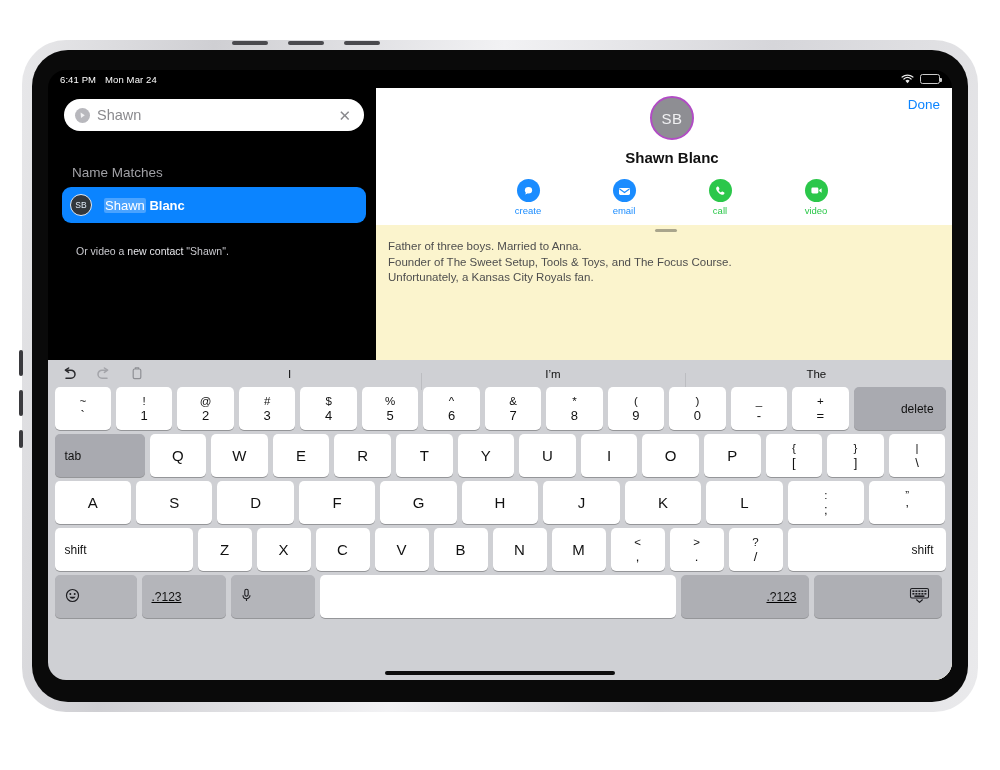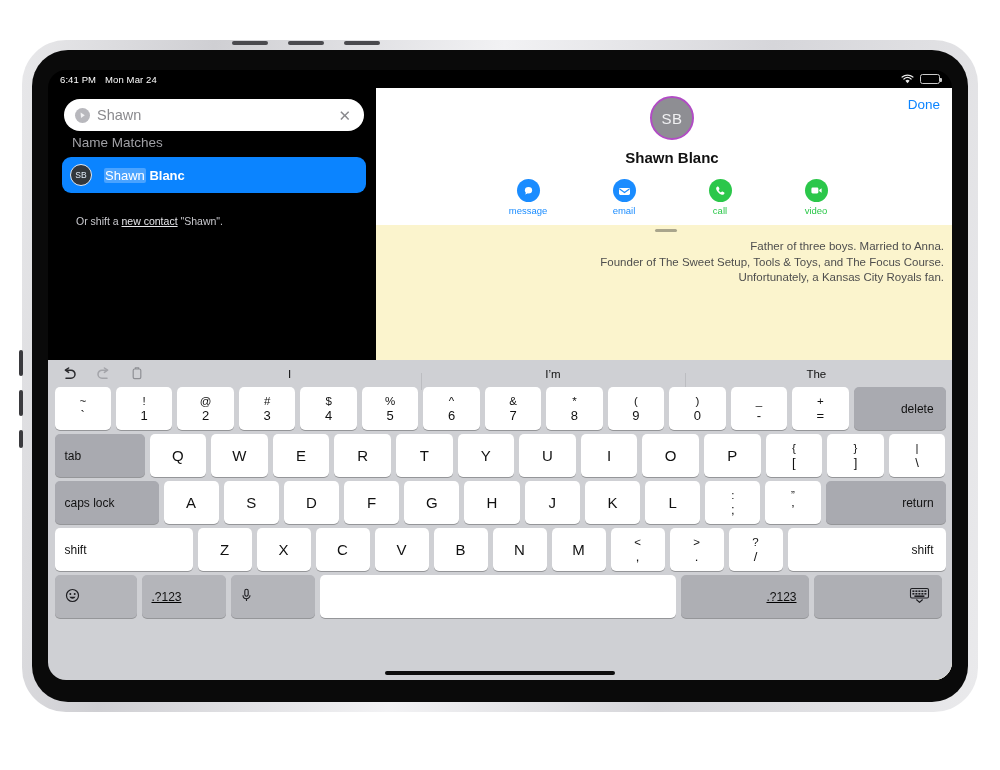--- a/index.html
+++ b/index.html
@@ -98,21 +98,21 @@
     font-size: 14.5px; color: #8a8a8e; flex: 1;
   }
   #search-clear {
     color: #8a8a8e; font-size: 15px; line-height: 1;
     cursor: default; padding: 2px 1px;
   }
 
   
   #matches-header {
     color: #a0a0a5; font-size: 13.5px;
-    padding: 4px 0 7px 20px;
+    padding: 34px 0 7px 20px;
   }
   #match-row {
     margin: 0 10px; height: 36px;
     background: #0b84ff; border-radius: 9px;
     display: flex; align-items: center; padding-left: 8px;
   }
   #match-avatar {
     width: 22px; height: 22px; border-radius: 50%;
     border: 1.3px solid #dfe9f5; background: #33373b;
     color: #dfe9f5; font-size: 8.5px;
@@ -122,21 +122,21 @@
   #match-name { font-size: 13px; color: #fff; }
   #match-name .hl {
     background: rgba(255,255,255,.26);
     border-radius: 2px; padding: 0 1px;
   }
   #match-name .bold { font-weight: bold; }
   #create-line {
     color: #c9c9ce; font-size: 10.5px;
     padding: 22px 0 0 24px;
   }
-  #create-line .link { color:#e6e6ea; text-decoration: underline; }
+  #create-line .link { color:#e6e6ea; }
 
   
   #contact-header {
     padding: 8px 0 9px 12px; position: relative;
     flex-shrink: 0;
     border-radius: 6px;
   }
   #done-button {
     position: absolute; right: 16px; top: 9px;
     color: #0b84ff; font-size: 13.5px;
@@ -170,21 +170,21 @@
     padding: 14px 0 0 0; overflow: hidden;
   }
   #note-handle {
     position: absolute; left: 50%; top: 4px;
     transform: translateX(-50%);
     width: 22px; height: 3px; border-radius: 2px;
     background: #a9a58c;
   }
   #note-text {
     padding: 0 12px; font-size: 11.5px; color: #4e4e4e;
-    line-height: 15.5px; white-space: pre-line; text-align: right;
+    line-height: 15.5px; white-space: pre-line;
   }
   #add-timestamp {
     position: absolute; left: 10px; bottom: 6px;
     color: #4f9ae0; font-size: 10.5px;
   }
 
   
   #keyboard {
     position: absolute; left: 0; bottom: 0;
     width: 100%; height: 320px;
@@ -302,40 +302,40 @@
             </div>
           </div>
 
           <div id="matches-header">Name Matches</div>
 
           <div id="match-row">
             <span id="match-avatar">SB</span>
             <span id="match-name"><span class="hl">Shawn</span> <span class="bold">Blanc</span></span>
           </div>
 
-          <div id="create-line"><span>Or shift a </span><span class="link">new contact</span><span> "Shawn".</span></div>
+          <div id="create-line"><span>Or video a </span><span class="link">new contact</span><span> "Shawn".</span></div>
         </div>
 
         <div id="right-pane">
 
           <div id="contact-header">
             <div id="done-button">Done</div>
             <div id="contact-avatar">SB</div>
             <div id="contact-name">Shawn Blanc</div>
 
             <div id="action-row">
 
               <div class="action-item">
                 <div class="action-glyph" style="background:#1a8cff">
                   <svg width="11" height="11" viewBox="0 0 11 11">
                       <ellipse cx="5.5" cy="5.2" rx="3.6" ry="3.3" fill="#fff"></ellipse>
                       <path d="M3.0 7.6 L2.2 9.6 L4.6 8.4 Z" fill="#fff"></path>
                     </svg>
                 </div>
-                <div class="action-label" style="color:#1a8cff">message</div>
+                <div class="action-label" style="color:#1a8cff">create</div>
               </div>
 
               <div class="action-item">
                 <div class="action-glyph" style="background:#1a8cff">
                   <svg width="13" height="10" viewBox="0 0 13 10">
                       <rect x="1" y="2" width="11" height="7" rx="1.4" fill="#fff"></rect>
                       <path d="M1.6 3 L6.5 6.4 L11.4 3" stroke="#1a8cff" stroke-width="1.2" fill="none"></path>
                     </svg>
                 </div>
                 <div class="action-label" style="color:#1a8cff">email</div>
@@ -510,21 +510,20 @@
             </div>
           <div class="key">
               <span class="dual">
                 <span class="top">|</span>
                 <span class="bot">\</span>
               </span>
             </div>
         </div>
 
         <div class="kb-row">
-          <div class="key dark k-caps label-left">caps lock</div>
           <div class="key">A</div>
           <div class="key">S</div>
           <div class="key">D</div>
           <div class="key">F</div>
           <div class="key">G</div>
           <div class="key">H</div>
           <div class="key">J</div>
           <div class="key">K</div>
           <div class="key">L</div>
           <div class="key">
@@ -532,21 +531,20 @@
                 <span class="top">:</span>
                 <span class="bot">;</span>
               </span>
             </div>
           <div class="key">
               <span class="dual">
                 <span class="top">”</span>
                 <span class="bot">’</span>
               </span>
             </div>
-          <div class="key dark k-return label-right">return</div>
         </div>
 
         <div class="kb-row">
           <div class="key k-shiftL label-left">shift</div>
           <div class="key">Z</div>
           <div class="key">X</div>
           <div class="key">C</div>
           <div class="key">V</div>
           <div class="key">B</div>
           <div class="key">N</div>

